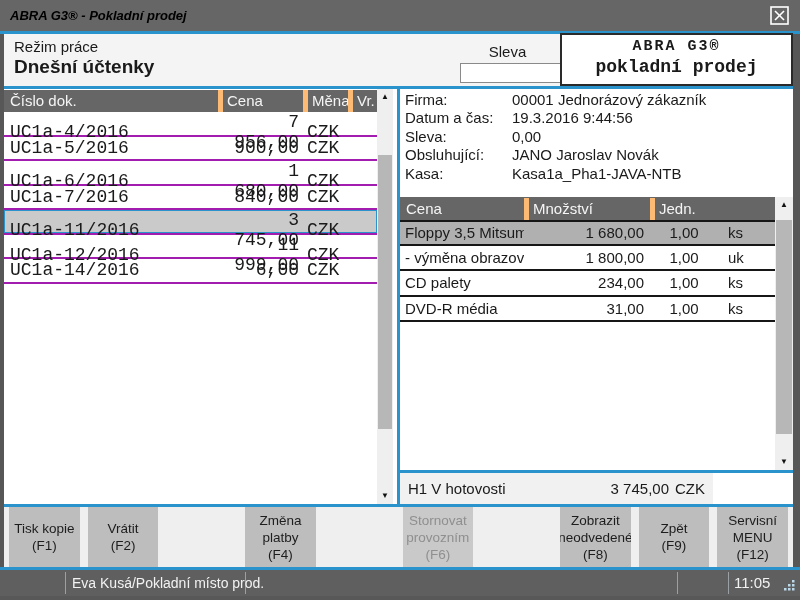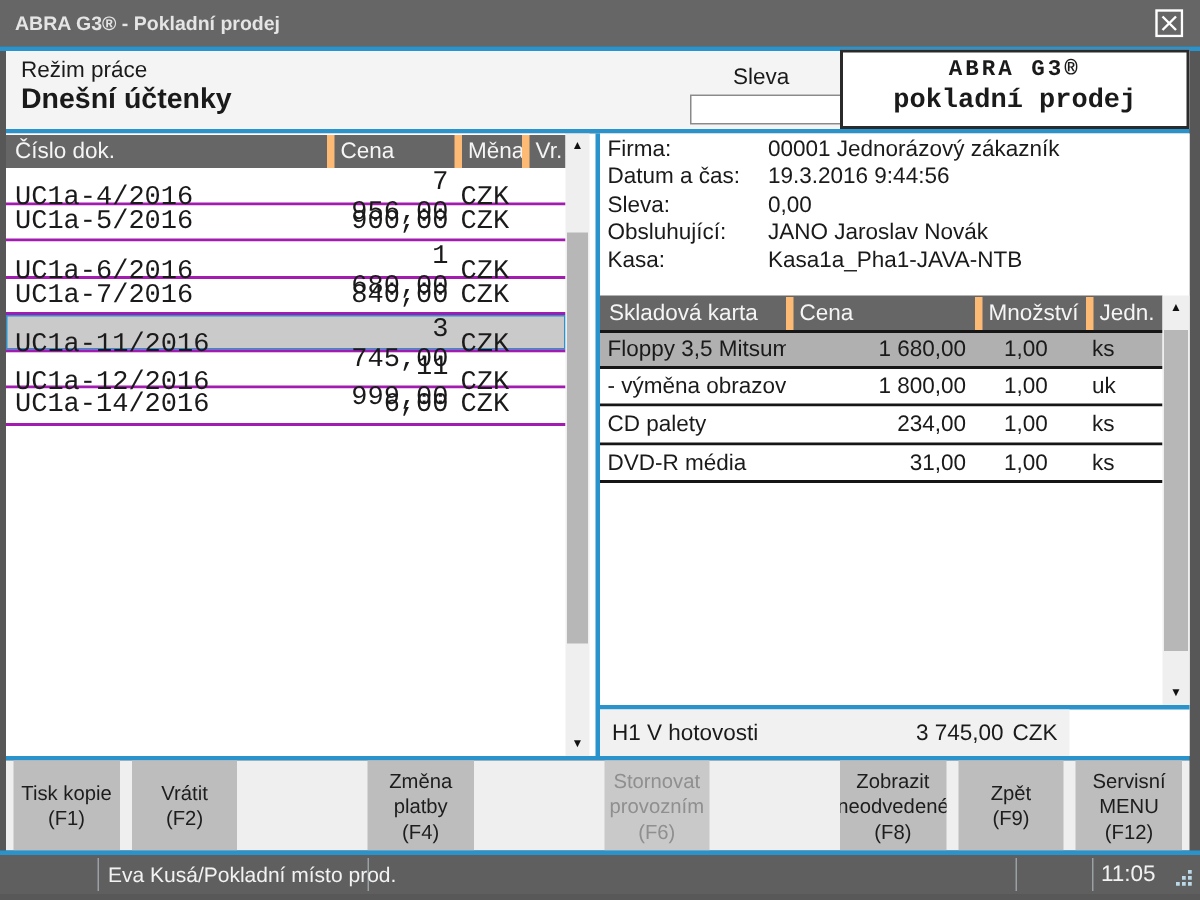--- a/index.html
+++ b/index.html
@@ -4,21 +4,21 @@
 <style>
   html,body{margin:0;padding:0;background:#888;}
   #window{
     position:relative;width:800px;height:600px;overflow:hidden;
     background:#575757;
     font-family:"Liberation Sans", sans-serif;
     color:#1a1a1a;-webkit-font-smoothing:antialiased;
   }
   
   #titlebar{position:absolute;left:0;top:0;width:800px;height:31px;background:#666666;}
-  #titlebar .title{position:absolute;left:10px;top:0;line-height:31px;color:#e5e5e5;font-weight:bold;font-size:13px;}
+  #titlebar .title{position:absolute;left:10px;top:0;line-height:31px;color:#000000;font-weight:bold;font-size:13px;font-style:italic;}
   #close-btn{position:absolute;right:11px;top:6px;width:19px;height:19px;cursor:pointer;}
   .blue{position:absolute;background:#2b93cc;}
   
   #header-band{position:absolute;left:4px;top:34px;width:789px;height:52px;background:#f4f4f4;}
   #mode-label{position:absolute;left:10px;top:4px;font-size:15px;}
   #mode-value{position:absolute;left:10px;top:22px;font-size:19px;font-weight:bold;}
   #sleva-label{position:absolute;left:456px;top:9px;width:95px;text-align:center;font-size:15px;}
   #sleva-input{position:absolute;left:456px;top:29px;width:93px;height:18px;border:1px solid #8a8a8a;background:#ffffff;font-size:14px;padding:0 3px;outline:none;}
   #logo-box{position:absolute;left:556px;top:-1px;width:229px;height:49px;background:#ffffff;border:2px solid #2a2a2a;text-align:center;font-family:"Liberation Mono", monospace;font-weight:bold;}
   #logo-box .l1{font-size:15px;letter-spacing:2px;margin-top:3px;}
@@ -191,21 +191,20 @@
           <div class="info-row">
             <span class="ilabel">Obsluhující:</span>
             <span class="ivalue">JANO Jaroslav Novák</span>
           </div>
           <div class="info-row">
             <span class="ilabel">Kasa:</span>
             <span class="ivalue">Kasa1a_Pha1-JAVA-NTB</span>
           </div>
         </div>
       <div id="items-header" class="grid-header">
-          <div class="hc">Skladová karta</div>
           <div class="hc">Cena</div>
           <div class="hc">Množství</div>
           <div class="hc">Jedn.</div>
         </div>
       <div id="item-rows">
           <div class="irow selected">
             <div class="c0">Floppy 3,5 Mitsumi</div>
             <div class="c1">1 680,00</div>
             <div class="c2">1,00</div>
             <div class="c3">ks</div>

